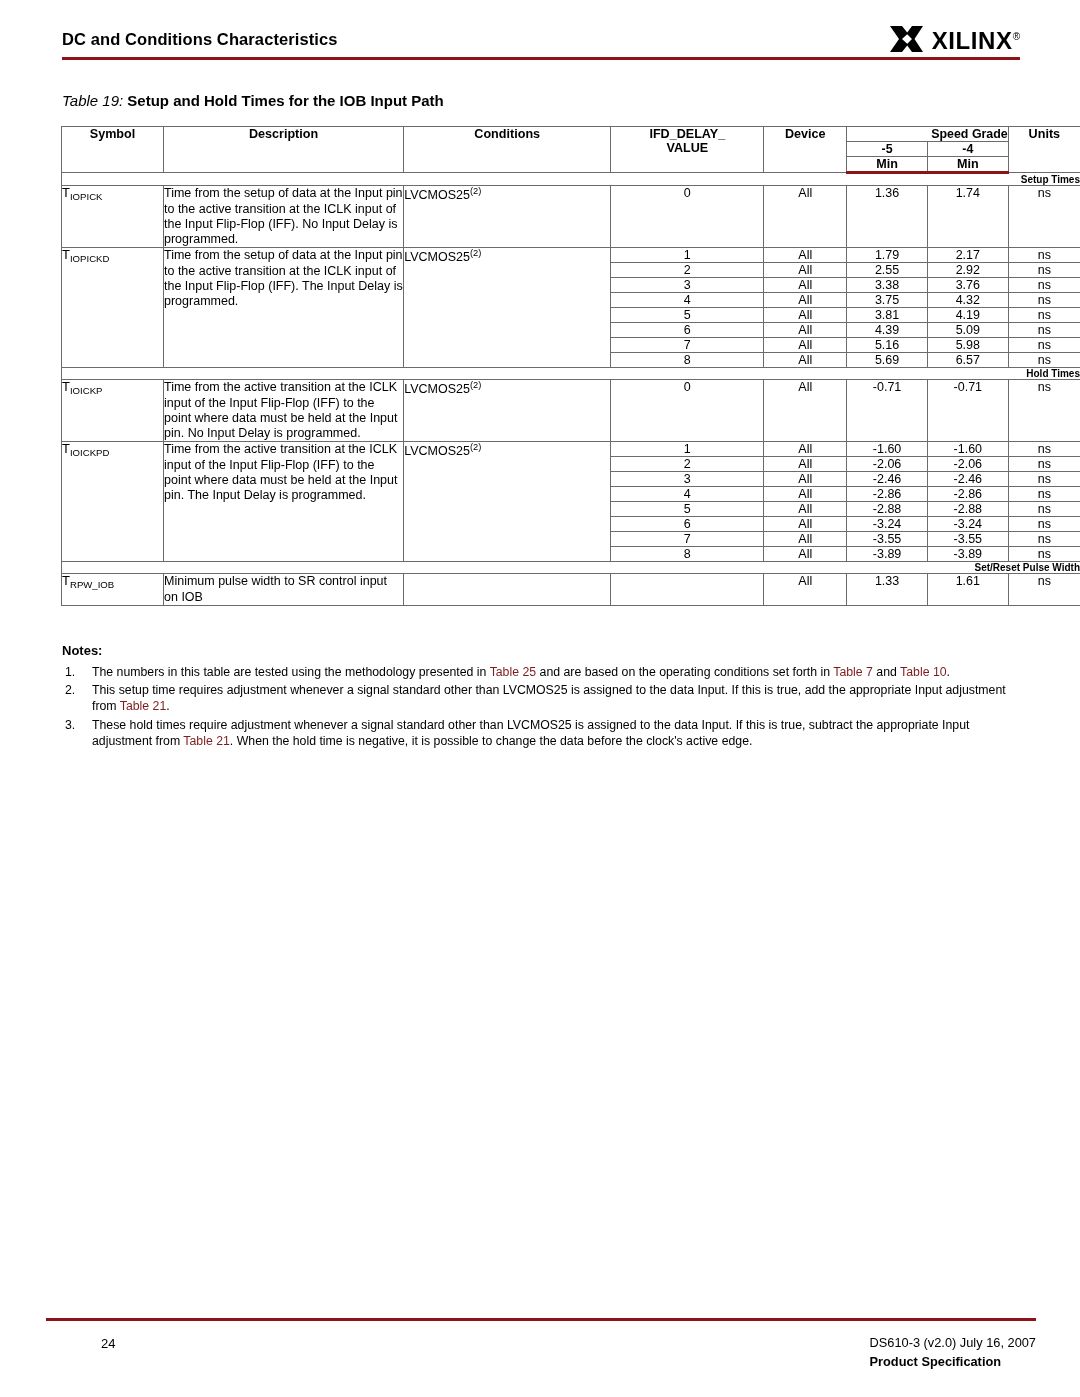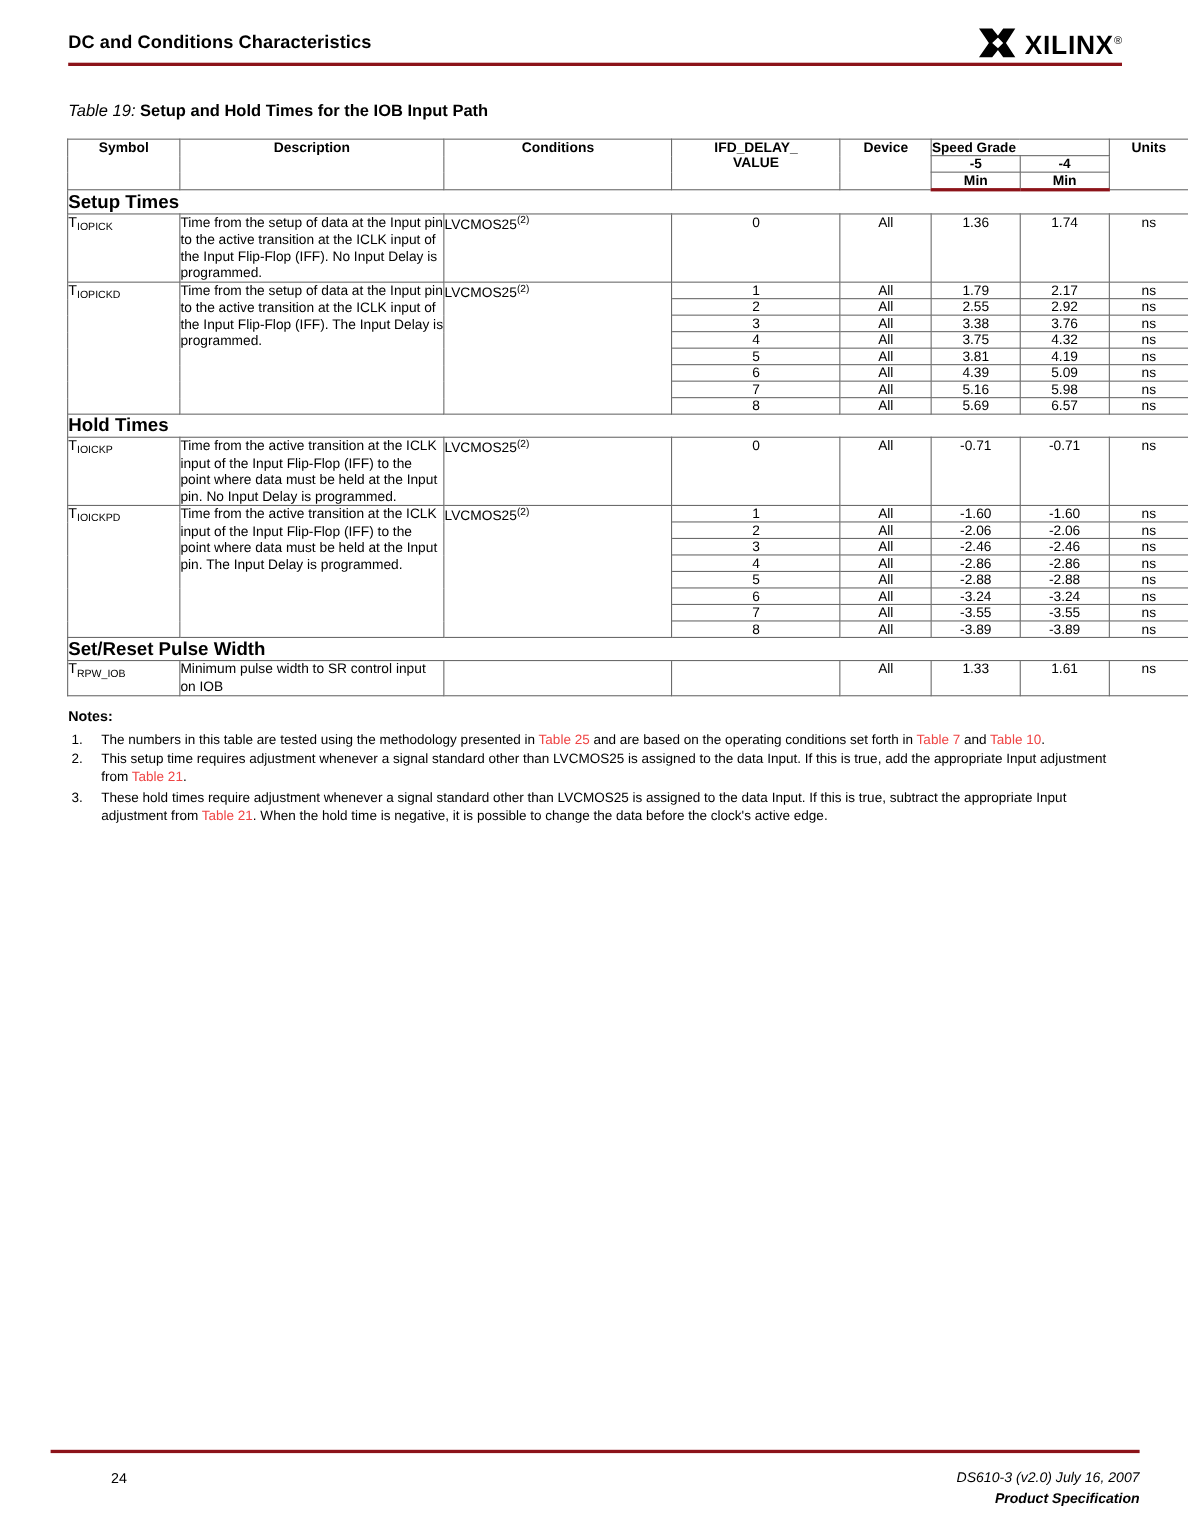--- a/index.html
+++ b/index.html
@@ -102,41 +102,41 @@
     font-weight: bold;
     text-align: center;
     vertical-align: bottom;
     padding: 3px 3px 4px 3px;
     font-size: 12.6px;
     line-height: 1.15;
   }
   tr.hdr-row > th { border-bottom: 3px solid #8c1319; }
   th.sg-top {
     vertical-align: middle;
-    text-align: left;
+    text-align: right;
     padding: 4px 2px;
     font-weight: bold;
     border-bottom: 1px solid #6b6b6b;
   }
   th.sg-grade {
     vertical-align: middle;
     text-align: center;
     padding: 3px 2px;
     font-weight: bold;
     border-bottom: 1px solid #6b6b6b;
   }
 
   
   td.section {
     font-weight: bold;
-    font-size: 17px;
+    font-size: 10px;
     padding: 4px 6px 4px 7px;
     border-top: 1px solid #555;
     border-bottom: 1px solid #555;
-    text-align: left;
+    text-align: right;
   }
 
   td.sym {
     padding: 5px 4px 4px 6px;
     font-size: 13px;
     white-space: nowrap;
     line-height: 1.1;
   }
   td.sym .sub { font-size: 9.6px; vertical-align: baseline; position: relative; top: 2.5px; }
 
@@ -178,21 +178,21 @@
     padding-left: 30px;
     margin-bottom: 3px;
   }
   .note .num {
     position: absolute;
     left: 3px; top: 0;
     width: 20px;
     text-align: left;
   }
   a.xref, .xref {
-    color: #ef4444;
+    color: #7f1d1d;
     text-decoration: none;
   }
 
   
   .ftr-rule {
     position: absolute;
     left: 46px; top: 1318px;
     width: 990px;
     height: 3px;
     background: #8c1319;
@@ -217,23 +217,21 @@
     font-weight: bold;
     font-size: 12.8px;
   }
   .ftr-url a {
     color: #1a2fd0;
     text-decoration: underline;
   }
   .ftr-right {
     position: absolute;
     right: 0; top: 0;
-    text-align: right;
     line-height: 1.45;
-    font-style: italic;
   }
   .ftr-right .ds { font-size: 12.8px; }
   .ftr-right .ps { font-weight: bold; font-size: 12.8px; }
 </style>
 </head>
 <body>
 
 <div class="page">
 
   <div class="hdr">

